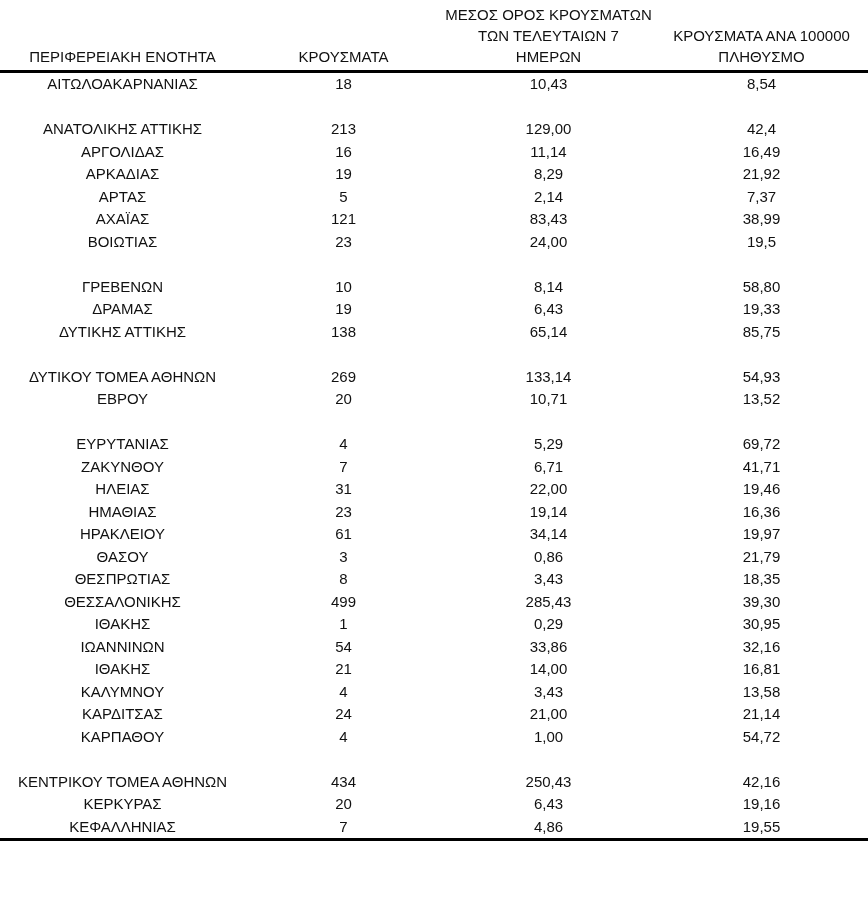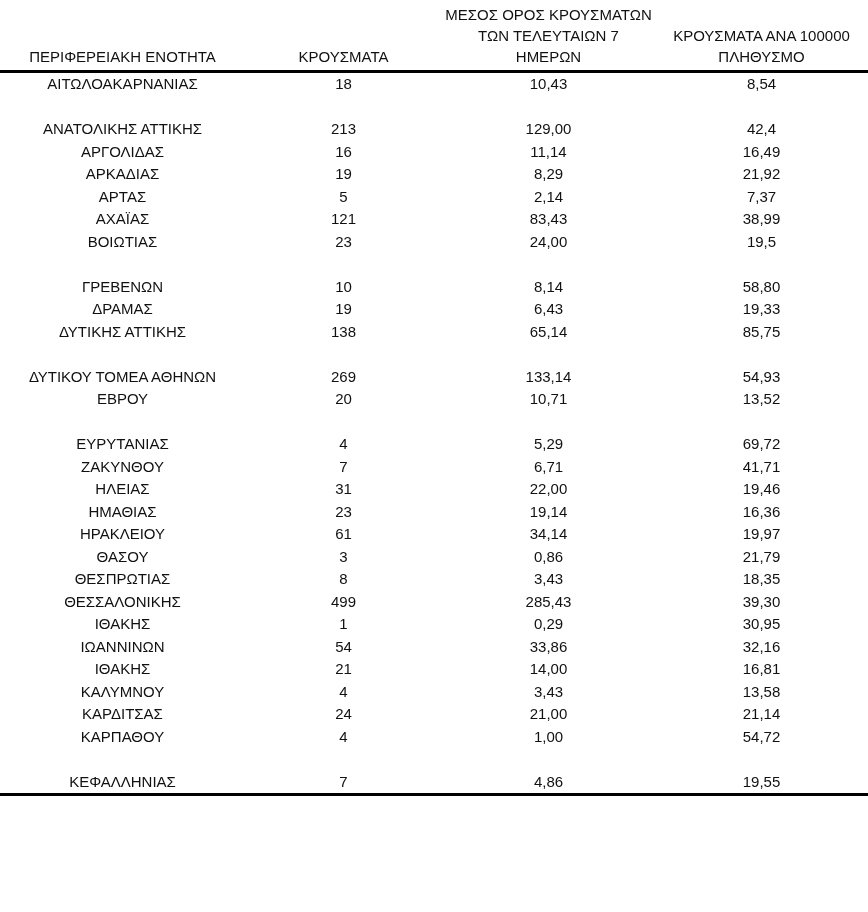--- a/index.html
+++ b/index.html
@@ -256,20 +256,32 @@
     <td>1,00</td>
     <td>54,72</td>
   </tr>
         <tr class="spacer">
     <td></td>
     <td></td>
     <td></td>
     <td></td>
   </tr>
         <tr>
+    <td>ΚΕΝΤΡΙΚΟΥ ΤΟΜΕΑ ΑΘΗΝΩΝ</td>
+    <td>434</td>
+    <td>250,43</td>
+    <td>42,16</td>
+  </tr>
+        <tr>
+    <td>ΚΕΡΚΥΡΑΣ</td>
+    <td>20</td>
+    <td>6,43</td>
+    <td>19,16</td>
+  </tr>
+        <tr>
     <td>ΚΕΦΑΛΛΗΝΙΑΣ</td>
     <td>7</td>
     <td>4,86</td>
     <td>19,55</td>
   </tr>
       </tbody>
   </table>
 </div>
 
 </body></html>

